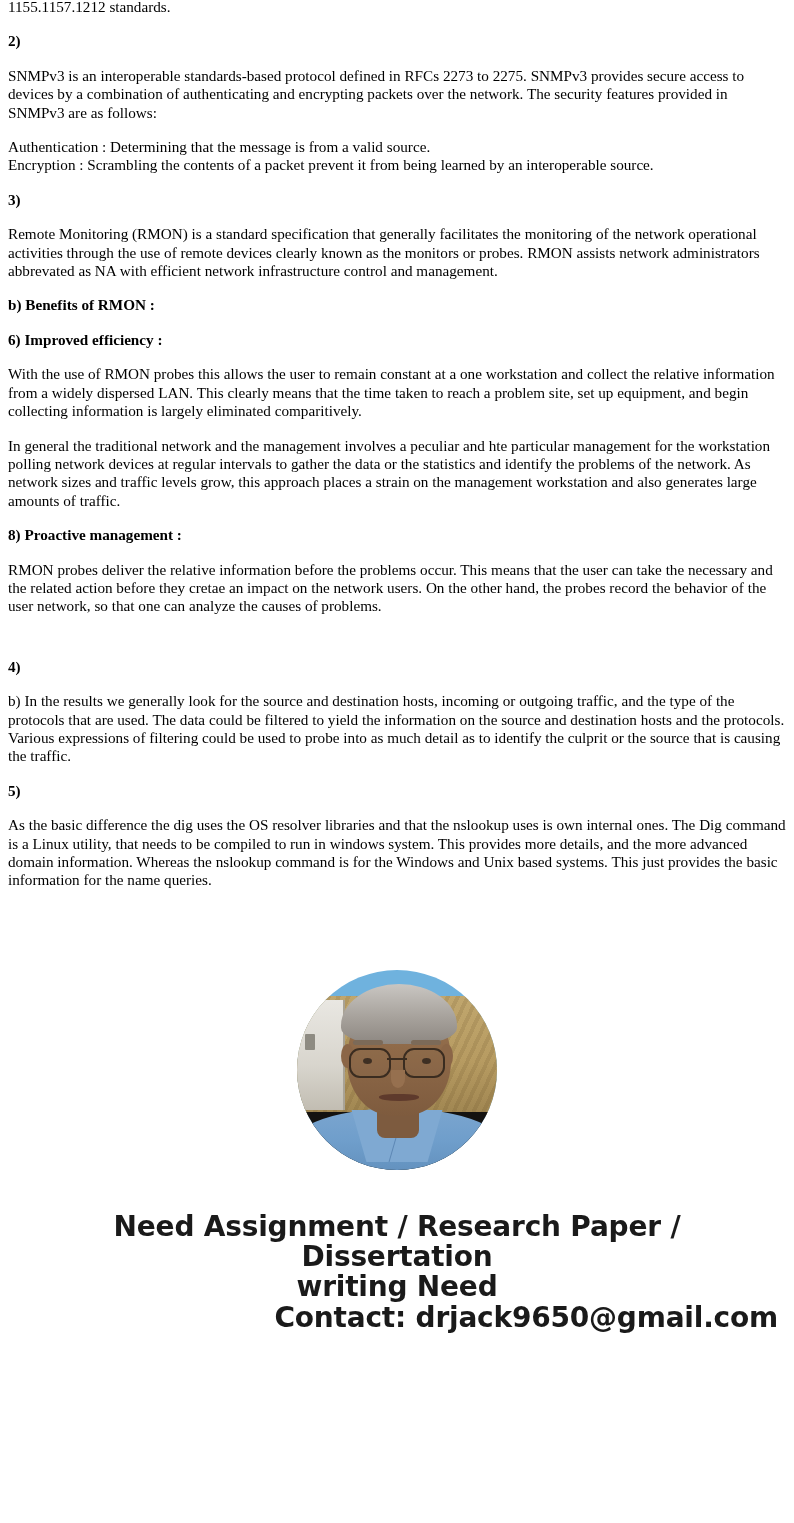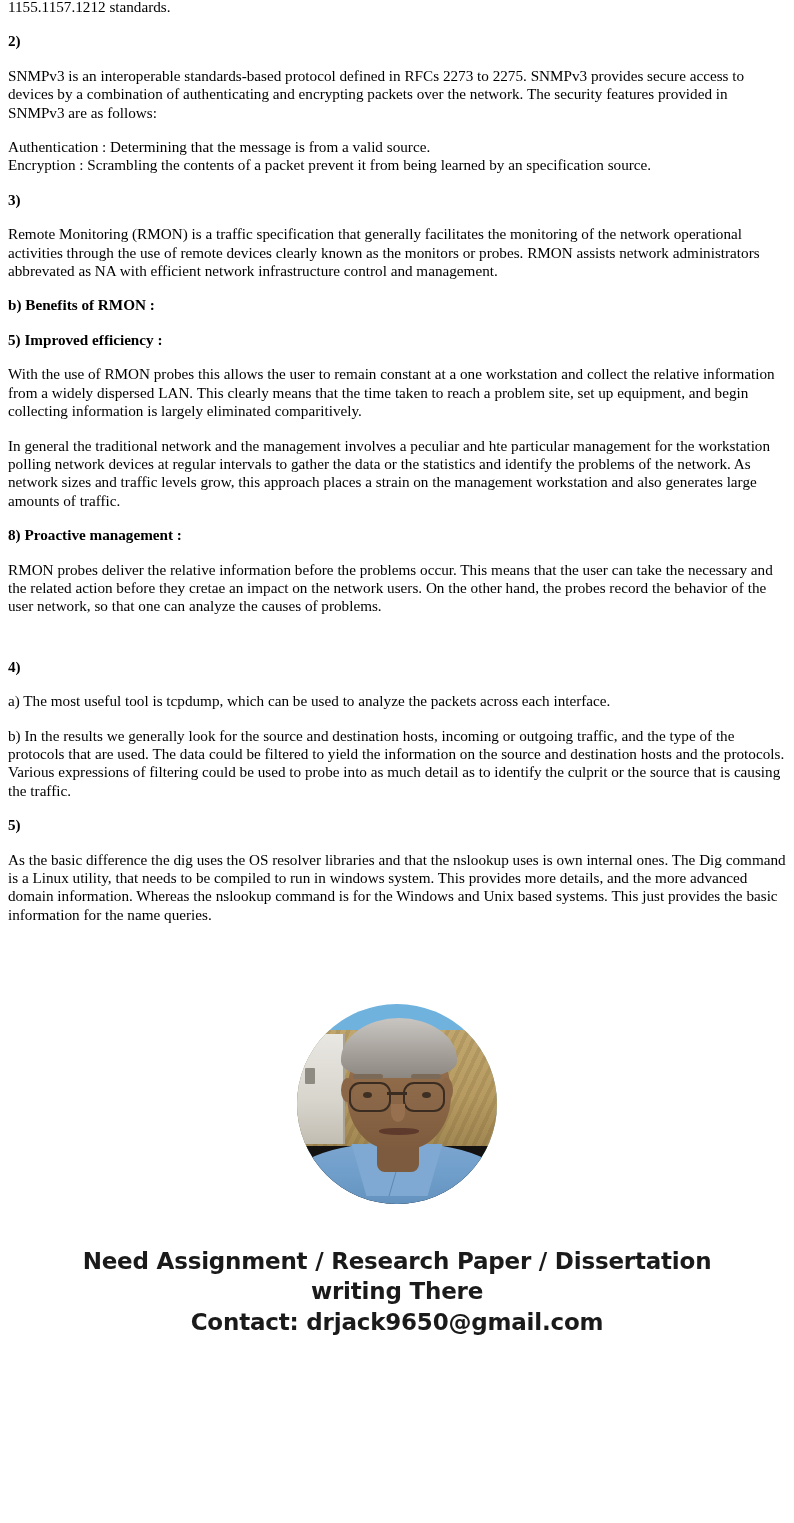--- a/index.html
+++ b/index.html
@@ -229,69 +229,69 @@
   
   .footer {
     text-align: center;
     margin-top: 42px;
     padding: 0 8px;
   }
   .footer-line {
     font-family: "DejaVu Sans", "Liberation Sans", sans-serif;
     font-weight: bold;
     color: #1a1a1a;
-    font-size: 23px;
+    font-size: 28px;
     line-height: 30px;
     letter-spacing: -0.2px;
   }
   .footer-line.contact {
     margin-top: 1px;
+    text-align: right;
   }
 </style>
 </head>
 <body>
 
 <div class="page">
 
   <div class="doc-body">
 
     <p class="first">1155.1157.1212 standards.</p>
 
 
 
     <p class="heading">2)</p>
 
     <p>SNMPv3 is an interoperable standards-based protocol defined in RFCs 2273 to 2275. SNMPv3 provides secure access to devices by a combination of authenticating and encrypting packets over the network. The security features provided in SNMPv3 are as follows:</p>
 
     <p class="tight">Authentication : Determining that the message is from a valid source.</p>
-    <p class="tight-last">Encryption : Scrambling the contents of a packet prevent it from being learned by an specification source.</p>
+    <p class="tight-last">Encryption : Scrambling the contents of a packet prevent it from being learned by an interoperable source.</p>
 
     <p class="heading">3)</p>
 
 
-    <p><span class="b">Remote Monitoring (RMON)</span><span> is a traffic specification that generally facilitates the monitoring of the network operational activities through the use of remote devices clearly known as the monitors or probes. RMON assists network administrators abbrevated as NA with efficient network infrastructure control and management.</span></p>
+    <p><span class="b">Remote Monitoring (RMON)</span><span> is a standard specification that generally facilitates the monitoring of the network operational activities through the use of remote devices clearly known as the monitors or probes. RMON assists network administrators abbrevated as NA with efficient network infrastructure control and management.</span></p>
 
     <p class="heading">b) Benefits of RMON :</p>
 
-    <p class="heading">5) Improved efficiency :</p>
+    <p class="heading">6) Improved efficiency :</p>
 
     <p>With the use of RMON probes this allows the user to remain constant at a one workstation and collect the relative information from a widely dispersed LAN. This clearly means that the time taken to reach a problem site, set up equipment, and begin collecting information is largely eliminated comparitively.</p>
 
 
     <p>In general the traditional network and the management involves a peculiar and hte particular management for the workstation polling network devices at regular intervals to gather the data or the statistics and identify the problems of the network. As network sizes and traffic levels grow, this approach places a strain on the management workstation and also generates large amounts of traffic.</p>
 
     <p class="heading">8) Proactive management :</p>
 
     <p><span class="b">RMON</span><span> probes deliver the relative information before the problems occur. This means that the user can take the necessary and the related action before they cretae an impact on the network users. On the other hand, the probes record the behavior of the user network, so that one can analyze the causes of problems.</span></p>
 
     <div class="spacer-md"></div>
 
     <p class="heading">4)</p>
 
-    <p><span class="b">a)</span><span> The most useful tool is tcpdump, which can be used to analyze the packets across each interface.</span></p>
 
     <p><span class="b">b)</span><span> In the results we generally look for the source and destination hosts, incoming or outgoing traffic, and the type of the protocols that are used. The data could be filtered to yield the information on the source and destination hosts and the protocols. Various expressions of filtering could be used to probe into as much detail as to identify the culprit or the source that is causing the traffic.</span></p>
 
     <p class="heading">5)</p>
 
     <p>As the basic difference the dig uses the OS resolver libraries and that the nslookup uses is own internal ones. The Dig command is a Linux utility, that needs to be compiled to run in windows system. This provides more details, and the more advanced domain information. Whereas the nslookup command is for the Windows and Unix based systems. This just provides the basic information for the name queries.</p>
 
     <div class="spacer-lg"></div>
 
 
@@ -317,17 +317,17 @@
       <div class="av-glass-l"></div>
       <div class="av-glass-r"></div>
       <div class="av-bridge"></div>
       <div class="av-nose"></div>
       <div class="av-mouth"></div>
     </div>
   </div>
 
   <div class="footer">
     <div class="footer-line">Need Assignment / Research Paper / Dissertation</div>
-    <div class="footer-line">writing There</div>
+    <div class="footer-line">writing Need</div>
     <div class="footer-line contact">Contact: drjack9650@gmail.com</div>
   </div>
 
 </div>
 
 </body></html>

